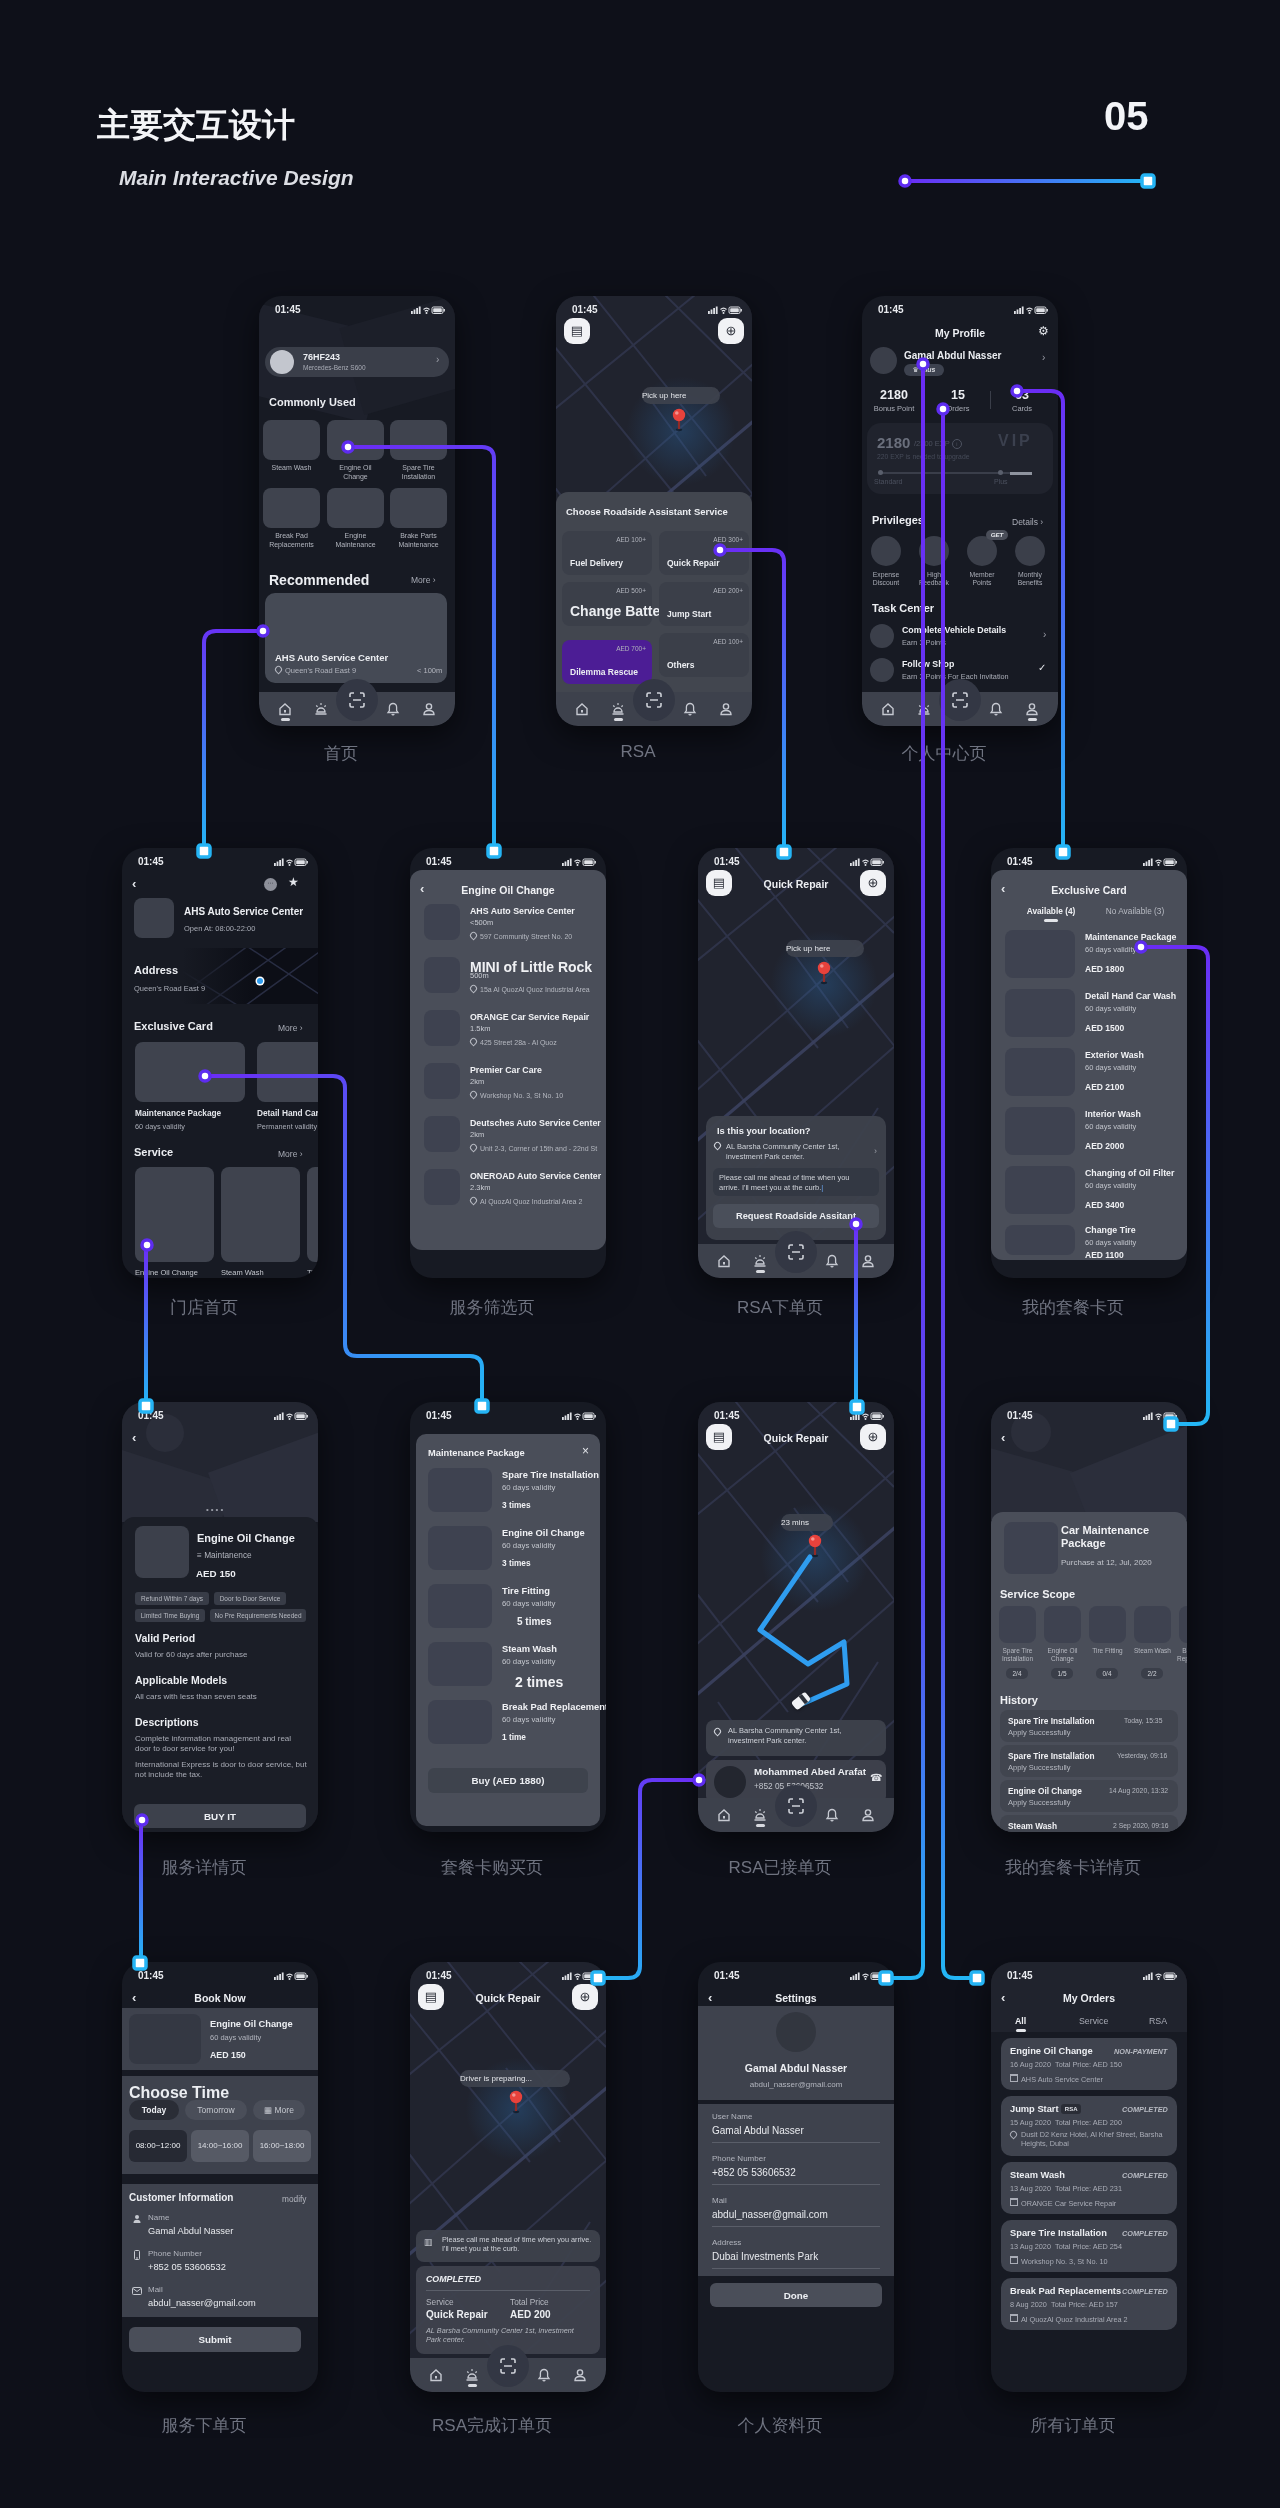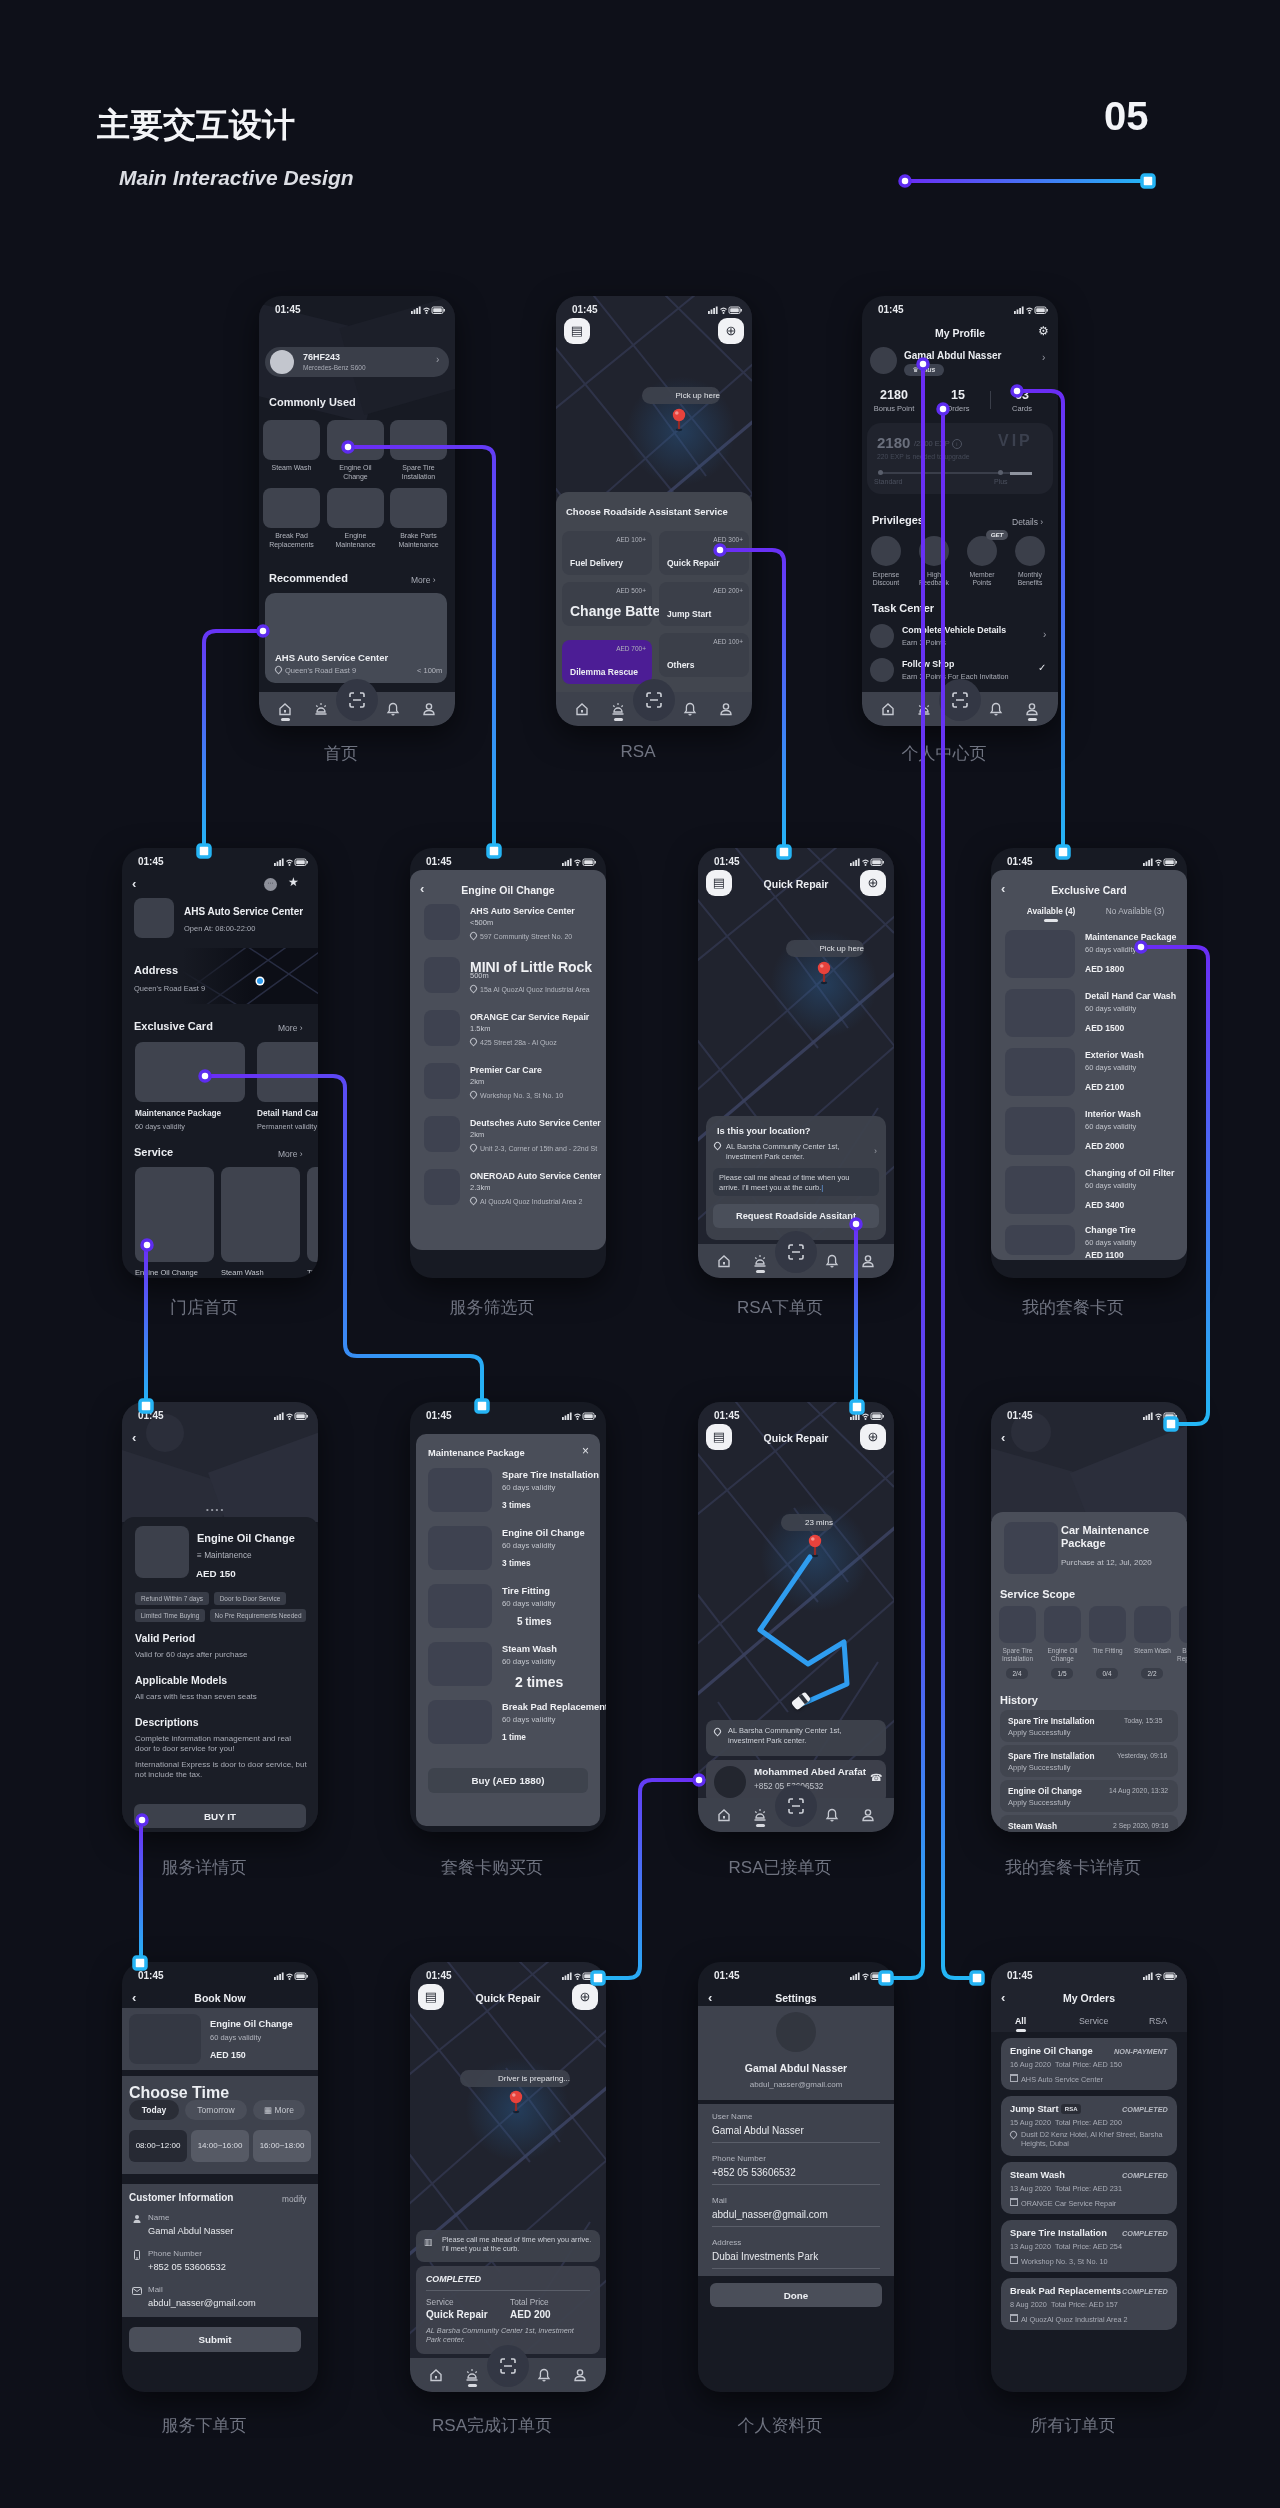--- a/index.html
+++ b/index.html
@@ -13,21 +13,21 @@
   .sbt{left:16px;top:8px;font-size:10px;color:#e9ebef;font-weight:bold;}
   .card{position:absolute;background:#3f434e;border-radius:8px;}
   .panel{position:absolute;background:#4a4e59;border-radius:12px;}
   .thumb{position:absolute;background:#3c404b;border-radius:8px;}
   .tabbar{position:absolute;left:0;right:0;bottom:0;height:34px;background:#3d414c;border-radius:0 0 22px 22px;}
   .tb-c{position:absolute;left:50%;transform:translateX(-50%);top:-13px;width:42px;height:42px;border-radius:50%;background:#333744;display:flex;align-items:center;justify-content:center;}
   .tb-i{position:absolute;top:9px;width:16px;height:16px;}
   .tb-ind{position:absolute;top:26px;width:9px;height:2.5px;border-radius:2px;background:#d7d9df;}
   .mapbg{position:absolute;inset:0;background:#20232e;}
   .radar{position:absolute;border-radius:50%;background:radial-gradient(circle,rgba(45,110,175,.35),rgba(45,110,175,0) 70%);}
-  .pill{position:absolute;background:rgba(62,66,77,.92);border-radius:9px;color:#e4e6ea;font-size:8px;text-align:right;line-height:17px;height:17px;}
+  .pill{position:absolute;background:rgba(62,66,77,.92);border-radius:9px;color:#e4e6ea;font-size:8px;text-align:left;line-height:17px;height:17px;}
   .mbtn{position:absolute;width:26px;height:26px;border-radius:9px;background:#f1f2f5;color:#2b2e38;font-size:13px;text-align:center;line-height:26px;}
   .chip{position:absolute;border-radius:10px;font-size:8.5px;text-align:center;}
   .fline{position:absolute;height:1px;background:#5a5e69;}
   .pindot{display:inline-block;width:5px;height:5px;border:1.3px solid currentColor;border-radius:50% 50% 50% 0;transform:rotate(-45deg);margin-right:3px;}
   .shopic{display:inline-block;width:6px;height:5px;border:1.3px solid currentColor;border-top-width:2.5px;margin-right:3px;}
   svg{display:block;}
 </style>
 </head>
 <body>
 
@@ -66,21 +66,21 @@
   <div class="card" style="left:131px;top:124px;width:57px;height:40px"></div>
   <div class="tw" style="left:4px;top:168px;width:57px;font-size:7px;line-height:8.5px;color:#b2b5be">Steam Wash</div>
   <div class="tw" style="left:68px;top:168px;width:57px;font-size:7px;line-height:8.5px;color:#b2b5be">Engine Oil Change</div>
   <div class="tw" style="left:131px;top:168px;width:57px;font-size:7px;line-height:8.5px;color:#b2b5be">Spare Tire Installation</div>
   <div class="card" style="left:4px;top:192px;width:57px;height:40px"></div>
   <div class="card" style="left:68px;top:192px;width:57px;height:40px"></div>
   <div class="card" style="left:131px;top:192px;width:57px;height:40px"></div>
   <div class="tw" style="left:4px;top:236px;width:57px;font-size:7px;line-height:8.5px;color:#b2b5be">Break Pad Replacements</div>
   <div class="tw" style="left:68px;top:236px;width:57px;font-size:7px;line-height:8.5px;color:#b2b5be">Engine Maintenance</div>
   <div class="tw" style="left:131px;top:236px;width:57px;font-size:7px;line-height:8.5px;color:#b2b5be">Brake Parts Maintenance</div>
-  <div class="t b" style="left:10px;top:276px;font-size:11px;color:#eceef2">Recommended</div>
+  <div class="t b" style="left:10px;top:276px;font-size:14px;color:#eceef2">Recommended</div>
   <div class="t" style="left:152px;top:279px;font-size:8.5px;color:#a9acb6"><span>More</span> ›</div>
   <div class="card" style="left:6px;top:297px;width:182px;height:90px;border-radius:10px;background:#454a55"></div>
   <div class="t b" style="left:16px;top:356px;font-size:9.5px;color:#eceef2">AHS Auto Service Center</div>
   <div class="t" style="left:16px;top:370px;font-size:7.5px;color:#b2b5be"><span class="pindot"></span><span>Queen's Road East 9</span></div>
   <div class="t" style="left:158px;top:370px;font-size:7.5px;color:#b2b5be">&lt; 100m</div>
   <div class="tab-slot"></div>
 
   <div class="tabbar">
     <svg class="tb-i" style="left:18px" viewBox="0 0 16 16">
         <path d="M3 7.5 L8 3 L13 7.5 V13.5 H3 Z" fill="none" stroke="#c6c9d1" stroke-width="1.4"></path>

